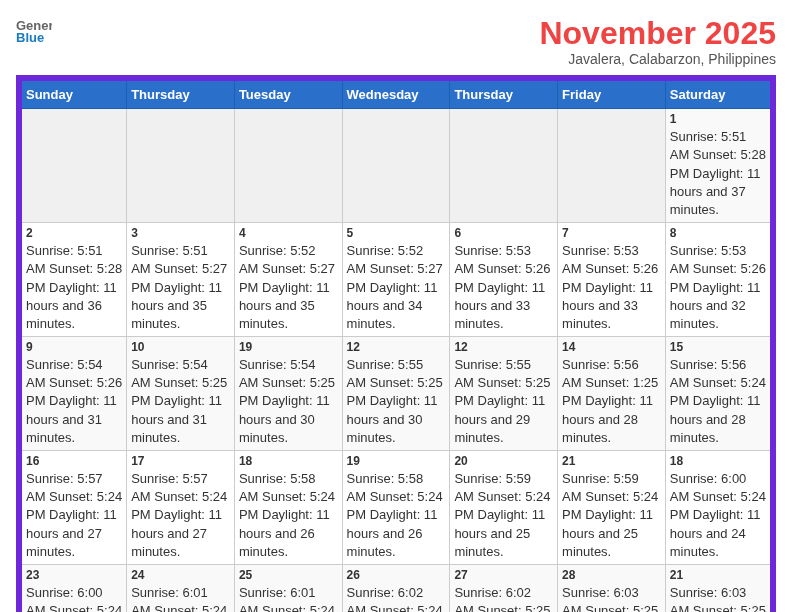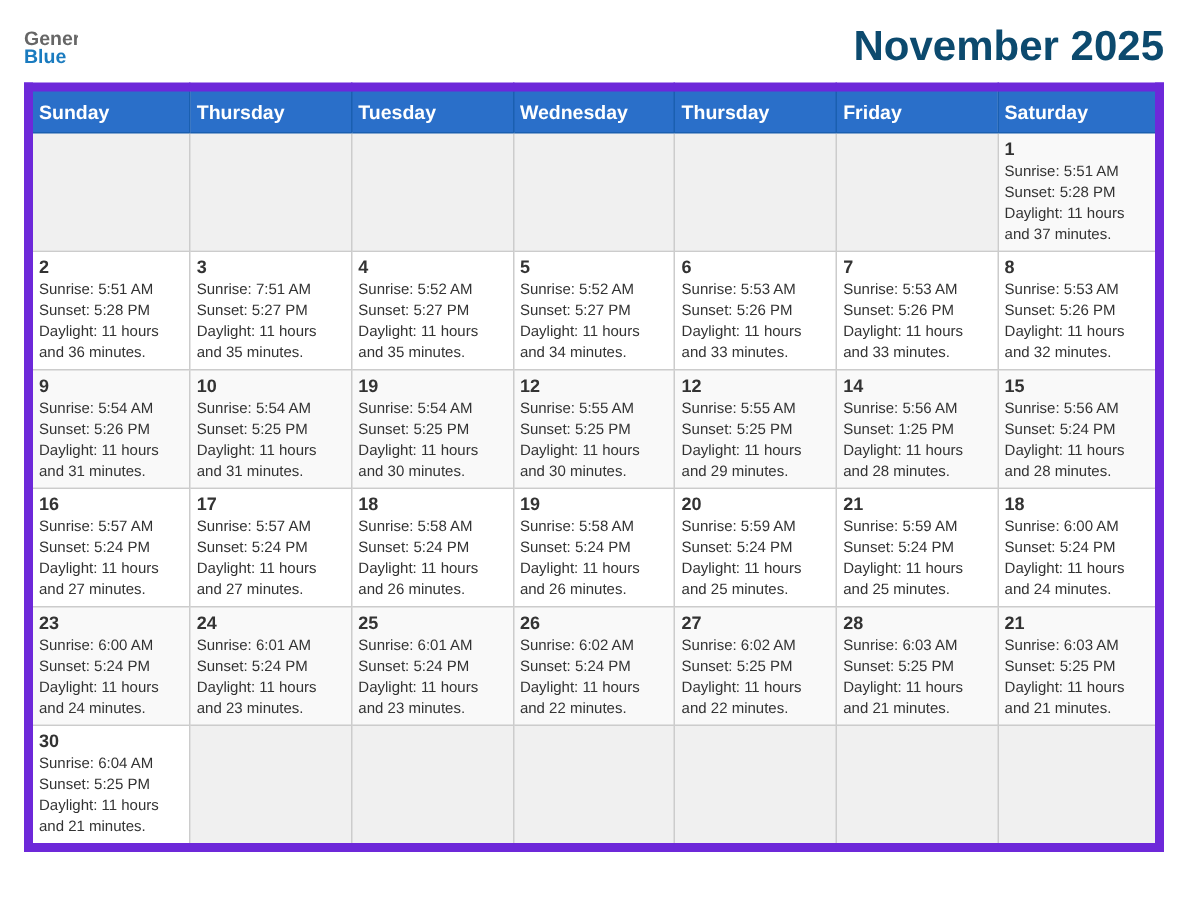--- a/index.html
+++ b/index.html
@@ -22,23 +22,23 @@
       gap: 4px;
     }
     .logo-icon {
       width: 36px;
       height: 28px;
     }
     .title-block {
       text-align: right;
     }
     .month-title {
-      font-size: 28px;
+      font-size: 32px;
       font-weight: bold;
-      color: #0c4a6e;
+      color: #ef4444;
       line-height: 1.1;
     }
     .location {
       font-size: 14px;
       color: #555;
     }
     .calendar {
       width: 100%;
       border-collapse: collapse;
       border: 6px solid #6d28d9;
@@ -68,21 +68,21 @@
     .calendar tr:nth-child(even) td {
       background: #fff;
     }
     .day-number {
       font-size: 12px;
       font-weight: bold;
       display: block;
       margin-bottom: 2px;
     }
     .cell-content {
-      font-size: 10px;
+      font-size: 13px;
       line-height: 1.4;
       color: #333;
     }
     .empty-cell {
       background: #f0f0f0 !important;
     }
     .last-row td {
       background: #f0f0f0 !important;
     }
     .last-row td.has-content {
@@ -95,20 +95,21 @@
 
 <div class="header">
   <div class="logo">
     <svg class="logo-icon" viewBox="0 0 36 28" xmlns="http://www.w3.org/2000/svg">
       <text x="0" y="14" font-size="13" font-weight="bold" fill="#666">General</text>
       <text x="0" y="26" font-size="13" font-weight="bold" fill="#1a7bbf">Blue</text>
     </svg>
   </div>
   <div class="title-block">
     <div class="month-title">November 2025</div>
+    <div class="location">Javalera, Calabarzon, Philippines</div>
   </div>
 </div>
 
 <table class="calendar">
   <thead>
     <tr>
     <th>Sunday</th>
         <th>Thursday</th>
         <th>Tuesday</th>
         <th>Wednesday</th>
@@ -134,21 +135,21 @@
       </tr>
       <tr>
         <td>
           <span class="day-number">2</span>
           <div class="cell-content">Sunrise: 5:51 AM
 Sunset: 5:28 PM
 Daylight: 11 hours and 36 minutes.</div>
         </td>
         <td>
           <span class="day-number">3</span>
-          <div class="cell-content">Sunrise: 7:51 AM
+          <div class="cell-content">Sunrise: 5:51 AM
 Sunset: 5:27 PM
 Daylight: 11 hours and 35 minutes.</div>
         </td>
         <td>
           <span class="day-number">4</span>
           <div class="cell-content">Sunrise: 5:52 AM
 Sunset: 5:27 PM
 Daylight: 11 hours and 35 minutes.</div>
         </td>
         <td>

